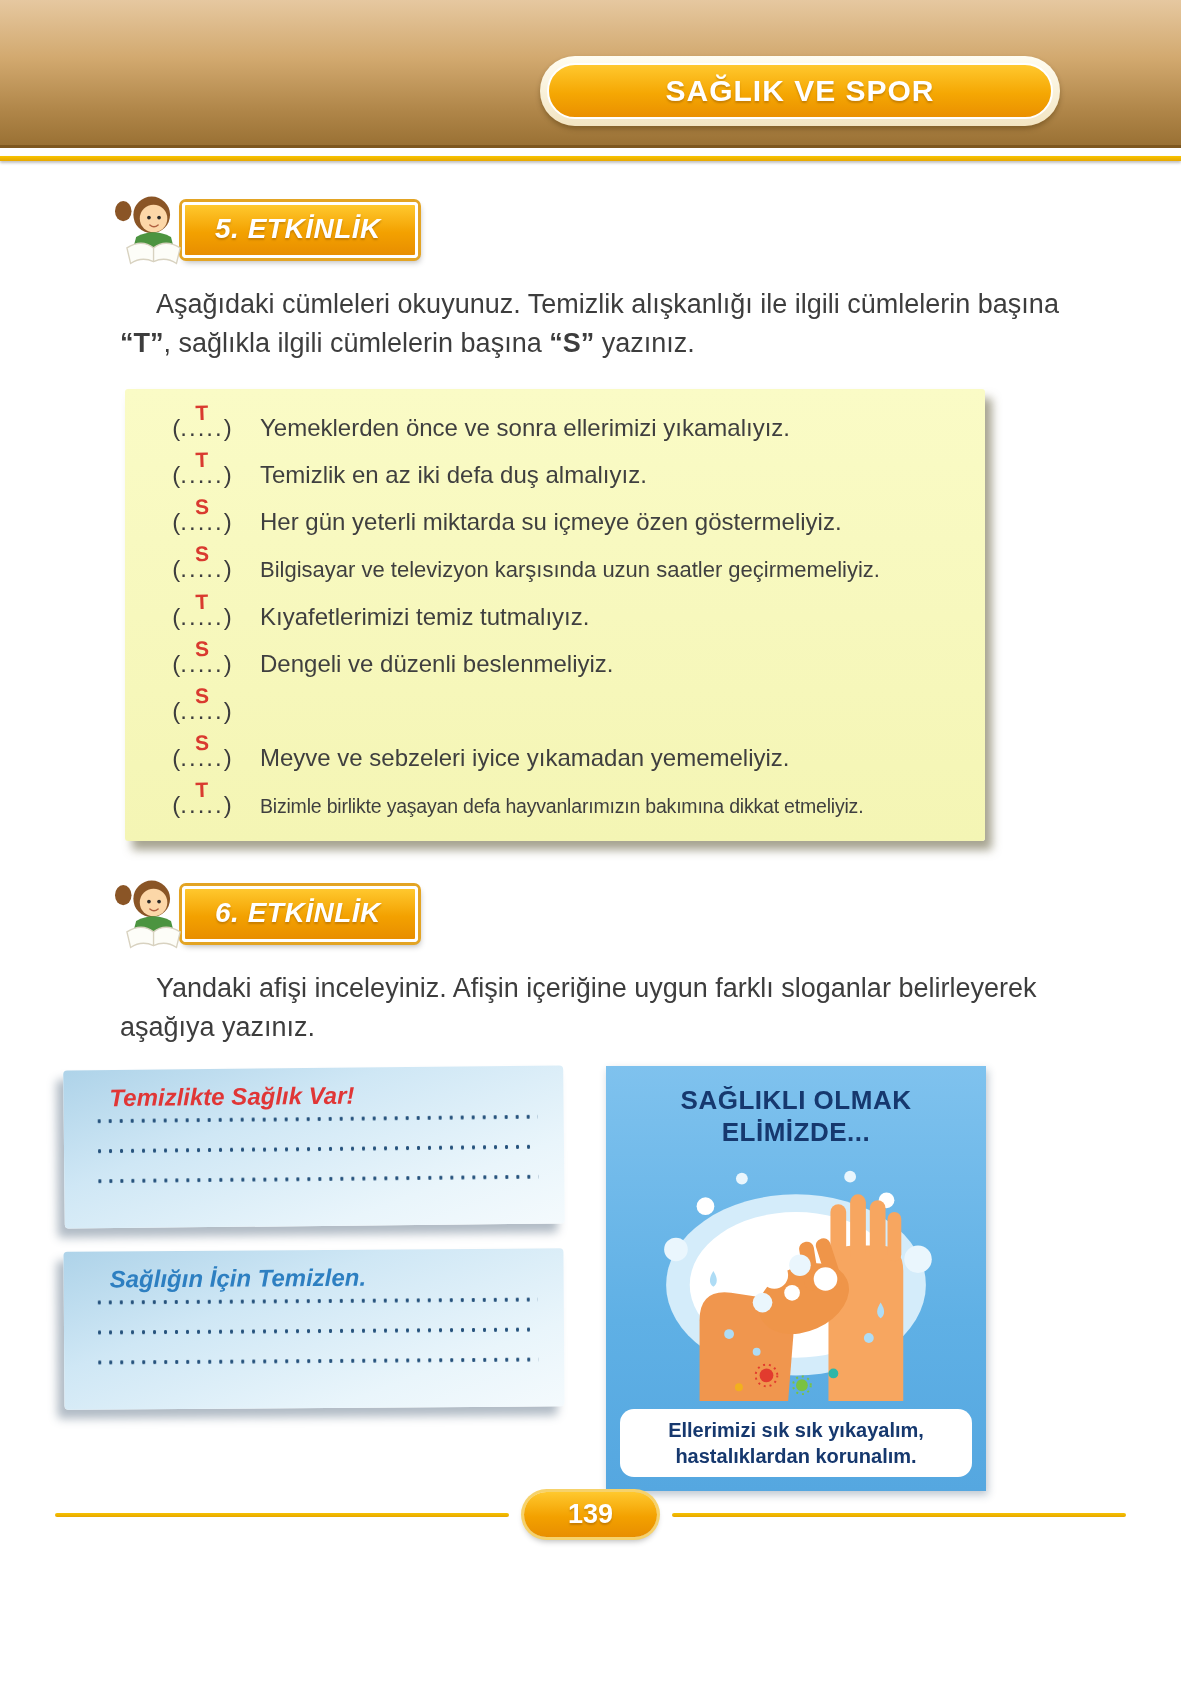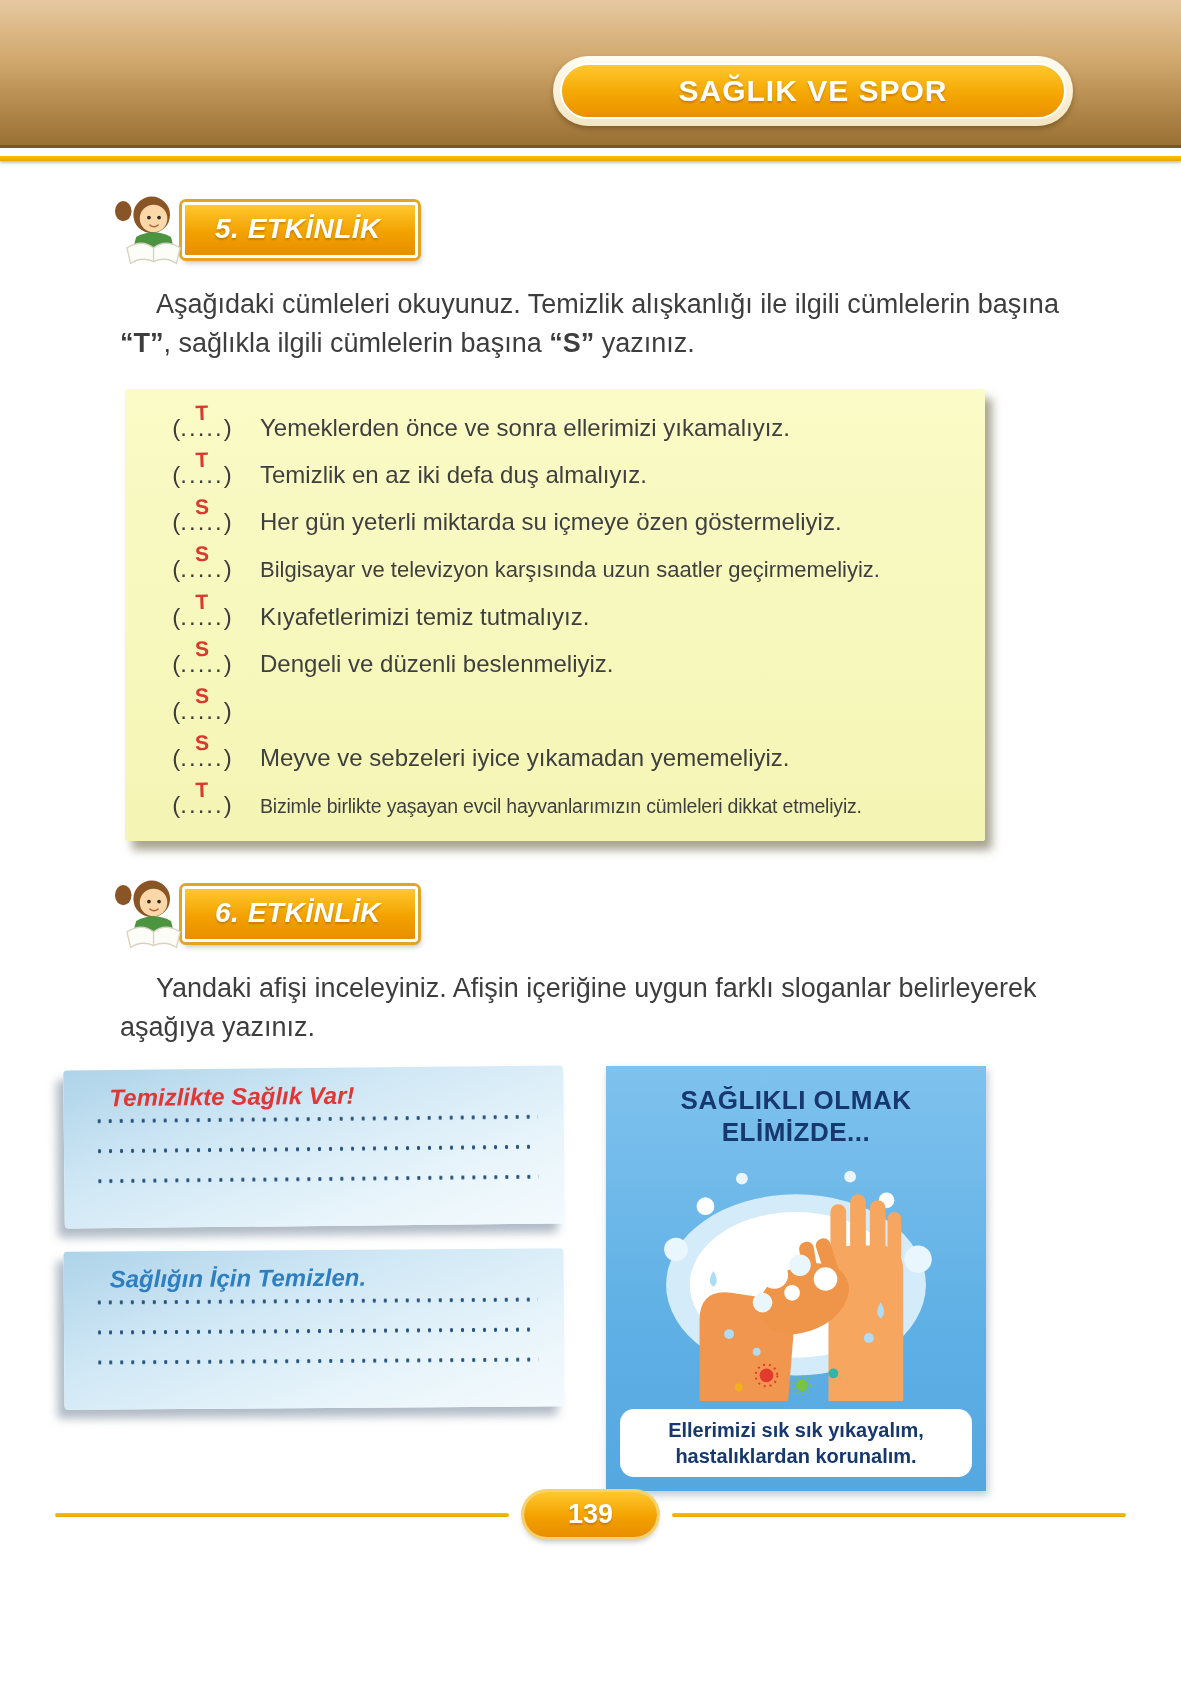--- a/index.html
+++ b/index.html
@@ -8,21 +8,21 @@
     font-family:"Liberation Sans", sans-serif; color:#3f3f3f; position:relative; overflow:hidden;
   }
 
   
   .top-band {
     height:148px; position:relative;
     background:linear-gradient(180deg,#e6c8a0 0%, #d2a96f 40%, #b1874a 75%, #9a7134 100%);
     border-bottom:3px solid #7e571f;
   }
   .unit-pill-outer {
-    position:absolute; right:108px; top:56px; width:520px;
+    position:absolute; right:121px; top:56px; width:520px;
     background:linear-gradient(180deg,#fffdf2,#f3e5c2); border-radius:40px; padding:7px;
     box-shadow:0 3px 5px rgba(60,40,0,.35);
   }
   .unit-pill {
     background:linear-gradient(180deg,#ffc82e 0%, #f5a703 55%, #ea9000 100%);
     border:2px solid #ffffff; border-radius:32px; text-align:center;
     color:#ffffff; font-weight:bold; font-size:30px; letter-spacing:1px; padding:9px 18px;
     text-shadow:0 2px 2px rgba(120,70,0,.35);
   }
   .gold-rule {
@@ -190,21 +190,21 @@
       <span class="blank"><span>(</span><span class="dots">.....</span><span class="letter">S</span><span>)</span></span>
     </div>
 
     <div class="tf-row">
       <span class="blank"><span>(</span><span class="dots">.....</span><span class="letter">S</span><span>)</span></span>
       <span class="sentence">Meyve ve sebzeleri iyice yıkamadan yememeliyiz.</span>
     </div>
 
     <div class="tf-row s19">
       <span class="blank"><span>(</span><span class="dots">.....</span><span class="letter">T</span><span>)</span></span>
-      <span class="sentence">Bizimle birlikte yaşayan evcil hayvanlarımızın cümleleri dikkat etmeliyiz.</span>
+      <span class="sentence">Bizimle birlikte yaşayan defa hayvanlarımızın bakımına dikkat etmeliyiz.</span>
     </div>
 
   </div>
 </section>
 
 <section>
   <div class="badge-row second">
     <span class="mascot">
       <svg viewBox="0 0 95 85" aria-hidden="true">
         <ellipse cx="14" cy="22" rx="9" ry="11" fill="#8a5526"></ellipse>

